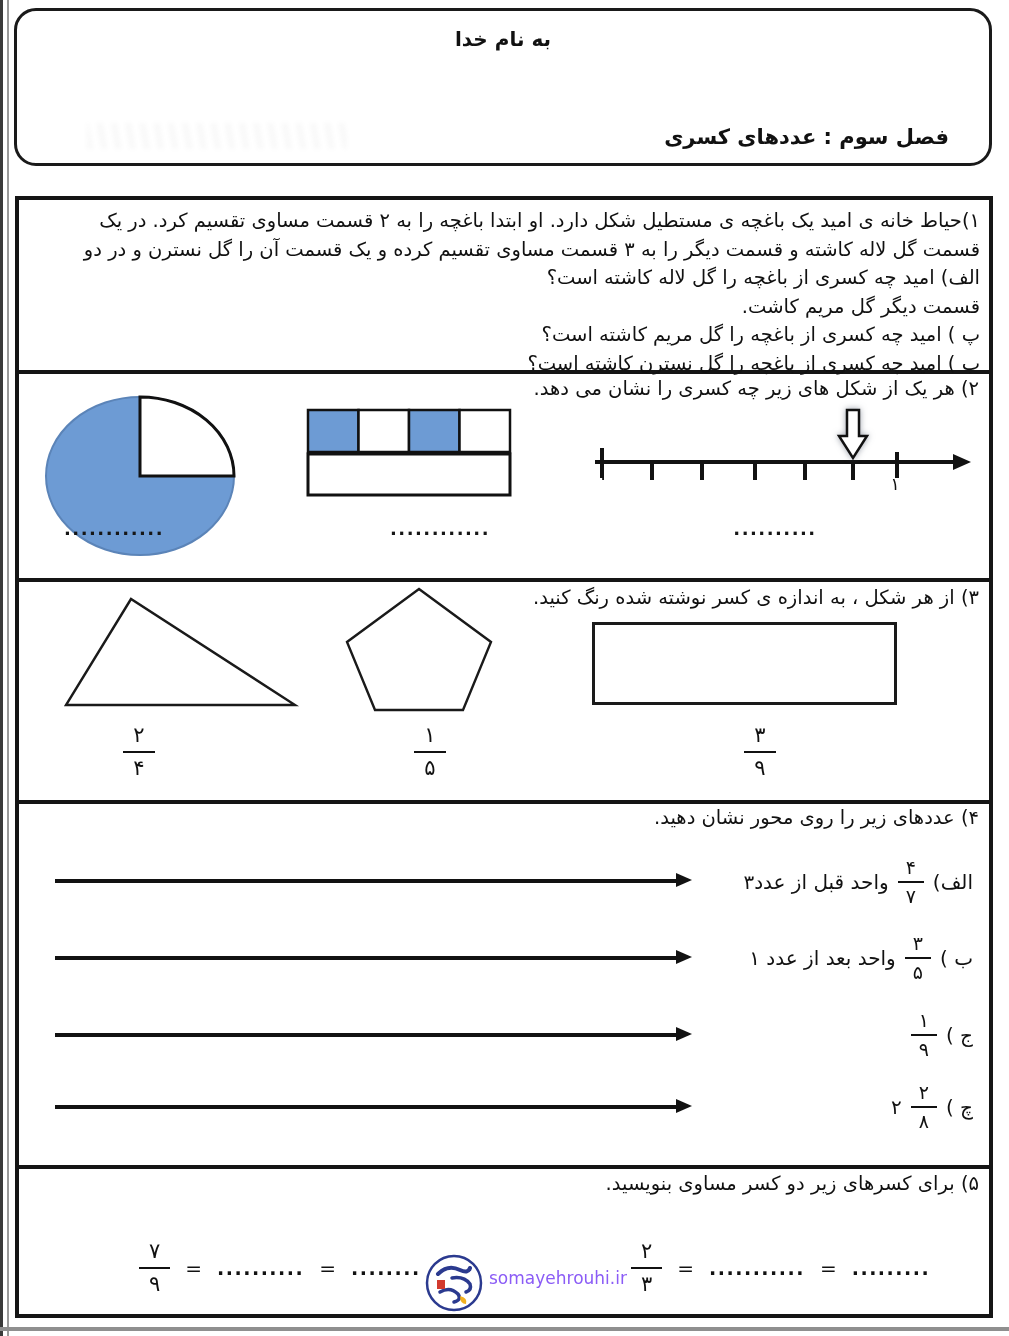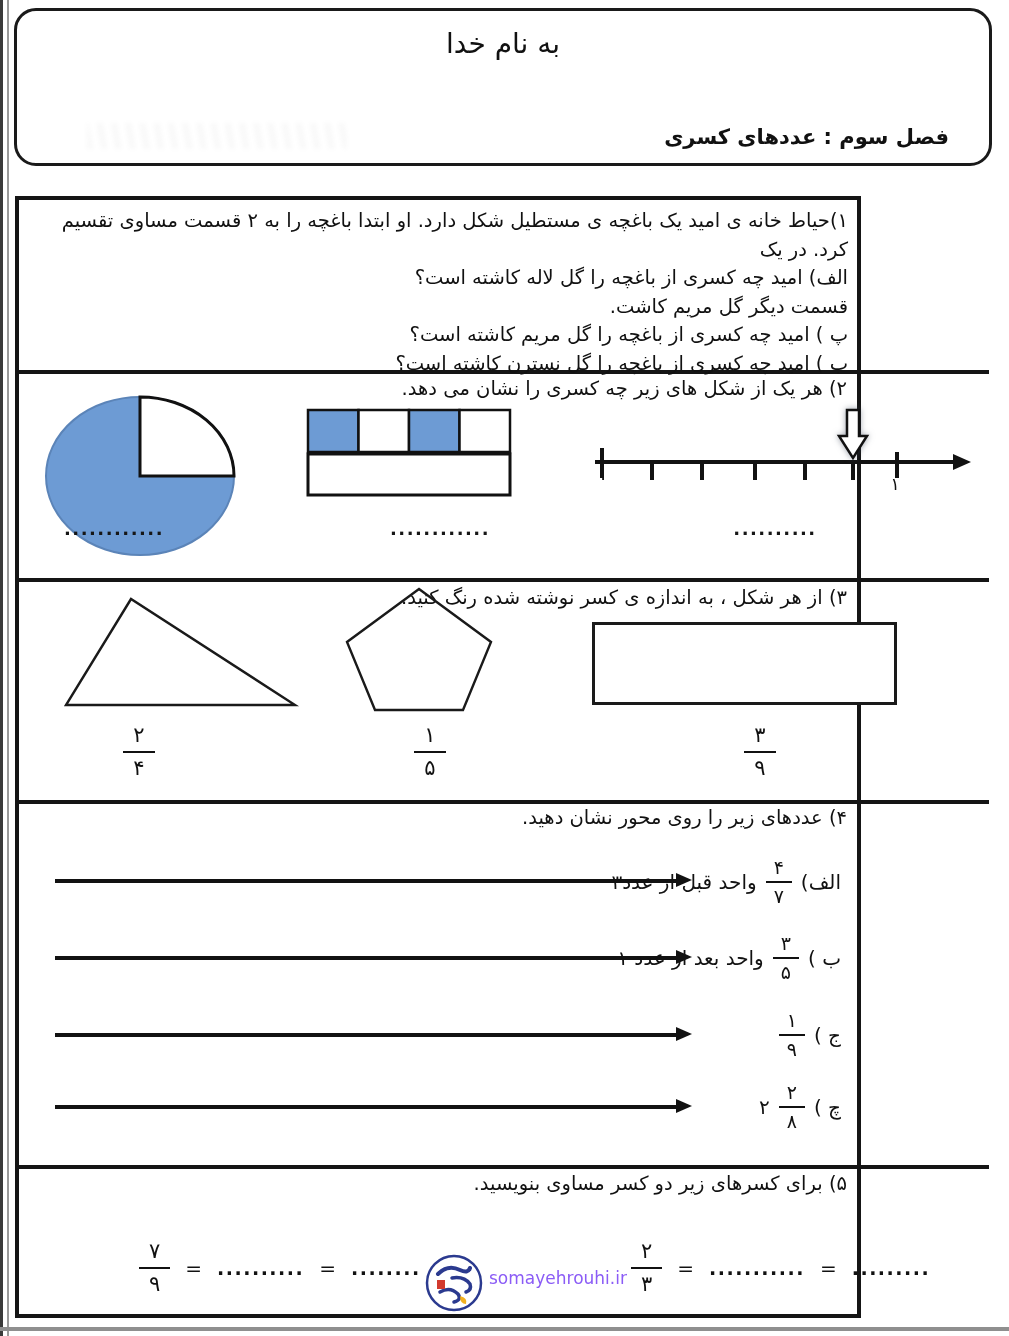--- a/index.html
+++ b/index.html
@@ -9,29 +9,29 @@
   }
   
   .edge-left-a{position:absolute;left:0;top:0;width:3px;height:1336px;background:#3a3a3a;}
   .edge-left-b{position:absolute;left:7px;top:0;width:2px;height:1336px;background:#9a9a9a;}
   .edge-bottom{position:absolute;left:0;top:1327px;width:1009px;height:4px;background:#8f8f8f;}
 
   
   .header-box{position:absolute;left:14px;top:8px;width:978px;height:158px;
     border:3px solid #1a1a1a;border-radius:22px;background:#fff;box-sizing:border-box;}
   .hdr-line1{position:absolute;left:0;right:0;top:16px;text-align:center;
-    font-size:28px;font-weight:normal;direction:rtl;}
+    font-size:20px;font-weight:bold;direction:rtl;}
   .hdr-line2{position:absolute;left:0;right:0;top:66px;text-align:center;
     font-size:21px;font-weight:bold;direction:rtl;}
   .hdr-line3{position:absolute;right:40px;top:114px;font-size:21px;font-weight:bold;direction:rtl;}
   .hdr-watermark{position:absolute;left:70px;top:112px;width:260px;height:26px;opacity:.05;
     background:repeating-linear-gradient(80deg,#888 0 6px,transparent 6px 14px);filter:blur(2px);}
 
   
-  .main-box{position:absolute;left:15px;top:196px;width:846px;height:1122px;
+  .main-box{position:absolute;left:15px;top:196px;width:978px;height:1122px;
     border:4px solid #151515;background:#fff;box-sizing:border-box;}
   .divider{position:absolute;left:0;width:970px;height:4px;background:#151515;}
   .q-title{position:absolute;right:10px;direction:rtl;font-size:19.5px;}
 
   
   .q1-text{position:absolute;top:7px;right:9px;left:9px;direction:rtl;text-align:right;
     font-size:19.5px;line-height:28.5px;}
 
   
   .fraction{display:inline-flex;flex-direction:column;align-items:center;font-size:21px;line-height:1.1;}
@@ -79,20 +79,21 @@
 
 <div class="main-box">
 
   <div class="divider" style="top:170px"></div>
   <div class="divider" style="top:378px"></div>
   <div class="divider" style="top:600px"></div>
   <div class="divider" style="top:965px"></div>
 
   <div class="q1-text">
     <div>۱)حیاط خانه ی امید یک باغچه ی مستطیل شکل دارد. او ابتدا باغچه را به ۲ قسمت مساوی تقسیم کرد. در یک</div>
+    <div>قسمت گل لاله کاشته و قسمت دیگر را به ۳ قسمت مساوی تقسیم کرده و یک قسمت آن را گل نسترن و در دو</div>
     <div>الف) امید چه کسری از باغچه را گل لاله کاشته است؟</div>
     <div>قسمت دیگر گل مریم کاشت.</div>
     <div>پ ) امید چه کسری از باغچه را گل مریم کاشته است؟</div>
     <div>ب ) امید چه کسری از باغچه را گل نسترن کاشته است؟</div>
   </div>
 
   <div class="q-title" style="top:177px">۲) هر یک از شکل های زیر چه کسری را نشان می دهد.</div>
 
   <svg class="abs-svg" style="left:25px;top:192px" width="200" height="170">
     <ellipse cx="96" cy="84" rx="94" ry="79" stroke="#5b84b8" stroke-width="2" fill="#6d9bd4"></ellipse>

